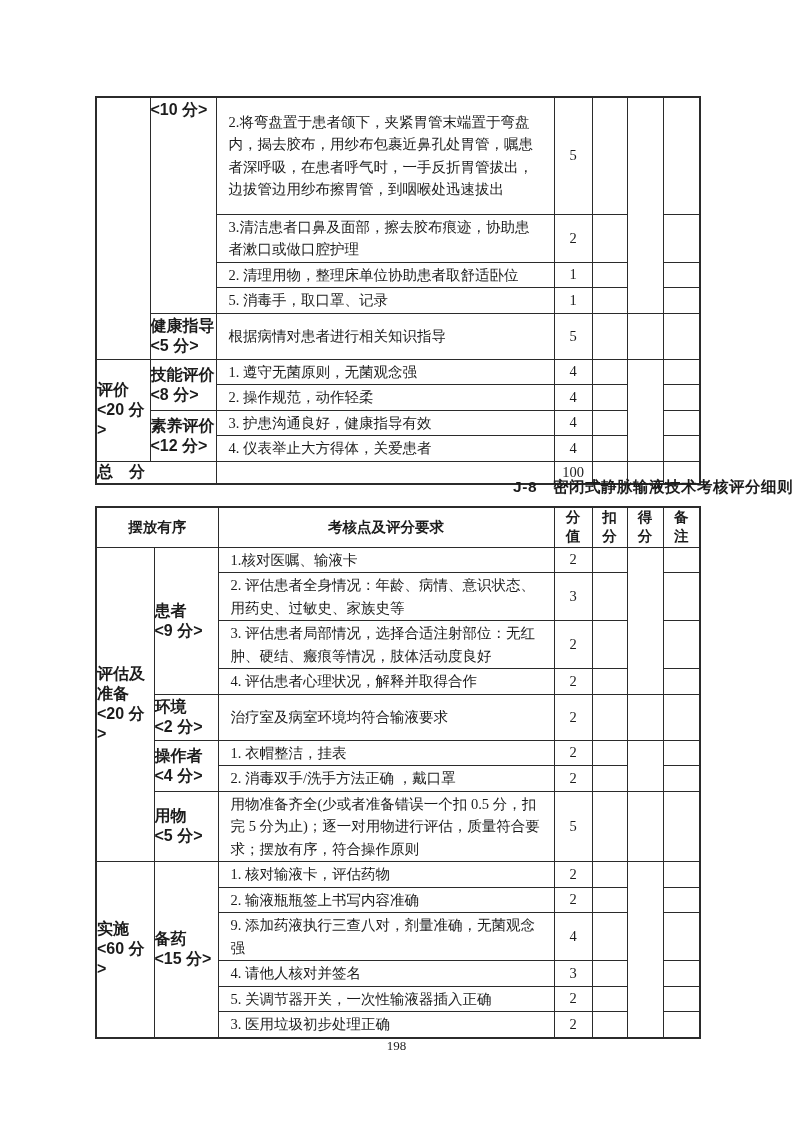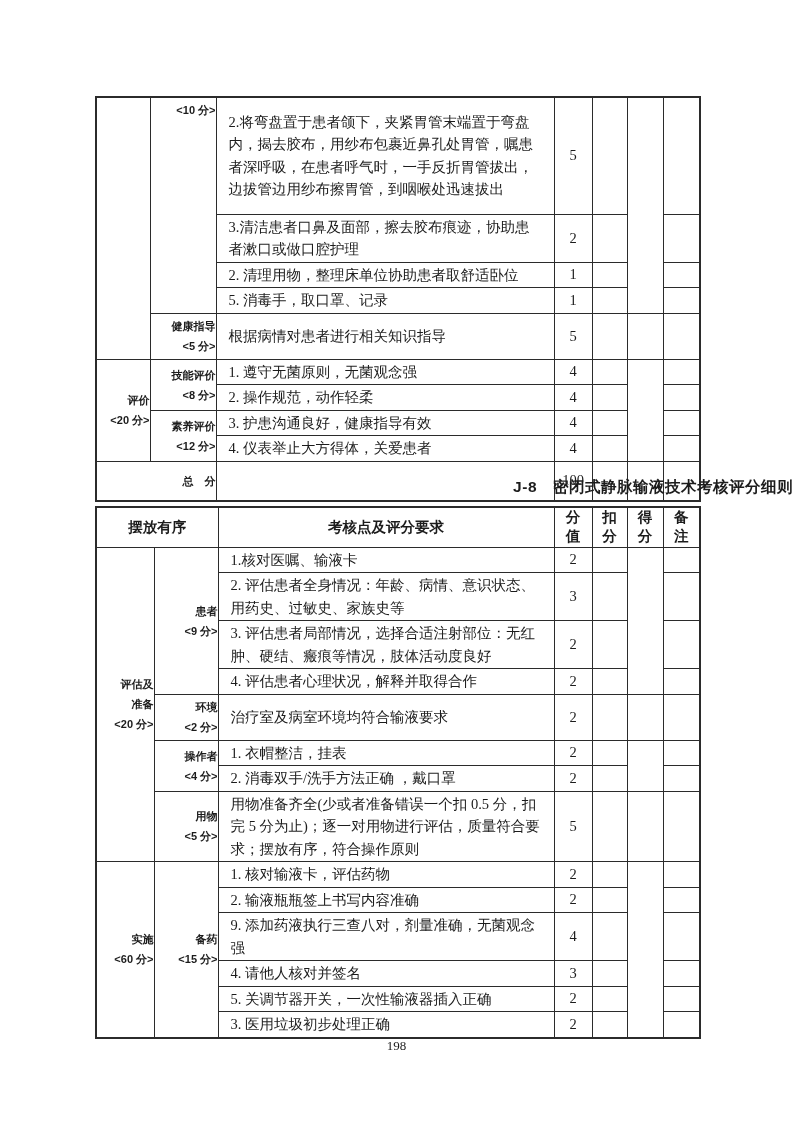--- a/index.html
+++ b/index.html
@@ -34,23 +34,23 @@
     font-size:14.5px;
     line-height:22.5px;
   }
   td.num{
     text-align:center;
     font-size:14.5px;
   }
   td.label{
     font-family:"Liberation Sans", sans-serif;
     font-weight:bold;
-    text-align:right;
+    text-align:left;
     white-space:pre-line;
-    font-size:11px;
+    font-size:16px;
     line-height:20px;
   }
   td.hdr{
     font-family:"Liberation Sans", sans-serif;
     font-weight:bold;
     text-align:center;
     white-space:pre-line;
     font-size:14.5px;
     line-height:19px;
   }
@@ -147,21 +147,21 @@
       <td class="num">4</td>
       <td class="num"></td>
       <td class="num"></td>
     </tr>
     <tr style="height:23px">
       <td class="content">4. 仪表举止大方得体，关爱患者</td>
       <td class="num">4</td>
       <td class="num"></td>
       <td class="num"></td>
     </tr>
-    <tr style="height:40px">
+    <tr style="height:23px">
       <td class="label" colspan="2">总　分</td>
       <td class="content"></td>
       <td class="num">100</td>
       <td class="num"></td>
       <td class="num"></td>
       <td class="num"></td>
     </tr>
   </tbody>
     </table>
 

